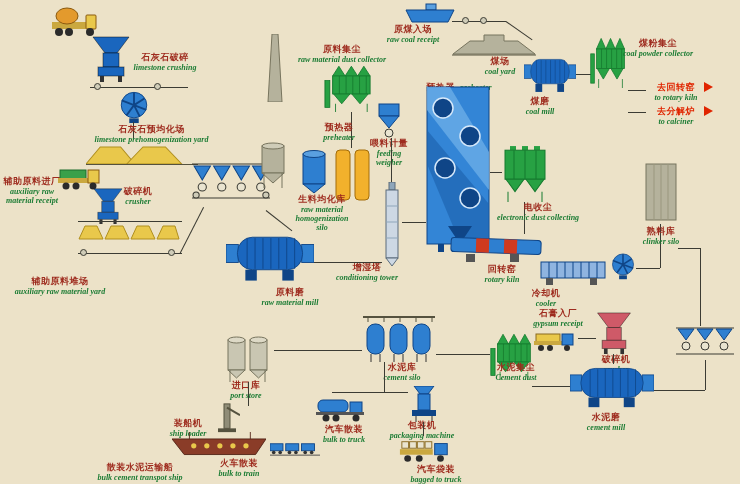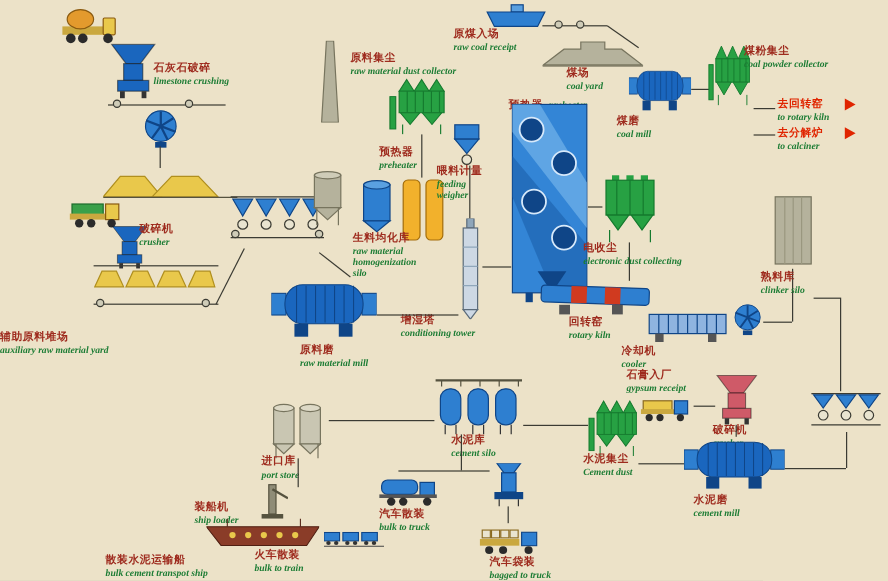--- a/index.html
+++ b/index.html
@@ -1,20 +1,20 @@
 <!DOCTYPE html>
 <html><head>
 <meta charset="utf-8">
 <style>
   html,body{margin:0;padding:0;background:#d8d0bc;}
   .stage{position:relative;width:740px;height:484px;background:#ece2c8;overflow:hidden;
          font-family:"DejaVu Sans",sans-serif;}
   .n{position:absolute;}
   .n svg{width:100%;height:100%;display:block;}
-  .lbl{position:absolute;line-height:1.18;}
+  .lbl{position:absolute;text-align:center;line-height:1.18;}
   .zh{display:block;font-size:9px;font-weight:bold;color:#9e2b1e;letter-spacing:.5px;}
   .en{display:block;font-size:8px;font-weight:bold;font-style:italic;color:#1c7c34;
       font-family:"Liberation Serif",serif;}
   .zh.accent{color:#e02500;}
   .lbl.inline .zh,.lbl.inline .en{display:inline;}
   .ln{position:absolute;background:#3b3b33;}
   .pl{position:absolute;width:7px;height:7px;border-radius:50%;background:#cfccb8;border:1px solid #3b3b33;box-sizing:border-box;}
   .arr{position:absolute;width:0;height:0;border-left:9px solid #e02500;border-top:5px solid transparent;border-bottom:5px solid transparent;}
 </style>
 </head>
@@ -79,28 +79,36 @@
   </div>
   <div class="ln" style="left:90px;top:87px;width:98px;height:1px"></div>
   <div class="pl" style="left:94px;top:83px"></div>
   <div class="pl" style="left:154px;top:83px"></div>
   <div class="n" style="left:118px;top:90px;width:32px;height:34px">
     <svg viewBox="0 0 32 36">
         <use href="#sym-fan"></use>
       </svg>
   </div>
   <div class="ln" style="left:133px;top:122px;width:1px;height:18px"></div>
+  <div class="lbl" style="left:84px;top:124px;width:135px">
+    <span class="zh">石灰石预均化场</span>
+    <span class="en">limestone prehomogenization yard</span>
+  </div>
   <div class="n" style="left:86px;top:143px;width:112px;height:22px">
     <svg viewBox="0 0 110 22" preserveAspectRatio="none">
       <polygon points="0,21 14,4 34,4 48,21" fill="#e9c84b" stroke="#b08f1e"></polygon>
       <polygon points="40,21 56,4 78,4 94,21" fill="#e9c84b" stroke="#b08f1e"></polygon>
       <line x1="0" y1="21.5" x2="110" y2="21.5" stroke="#55523f"></line>
     </svg>
   </div>
 
+  <div class="lbl" style="left:0px;top:176px;width:64px">
+    <span class="zh">辅助原料进厂</span>
+    <span class="en">auxiliary raw material receipt</span>
+  </div>
   <div class="n" style="left:58px;top:162px;width:44px;height:28px">
     <svg viewBox="0 0 44 28" preserveAspectRatio="none">
       <rect x="2" y="8" width="26" height="10" fill="#3aa04a" stroke="#1d6c2d"></rect>
       <rect x="0" y="16" width="32" height="5" fill="#caa83f"></rect>
       <rect x="30" y="8" width="11" height="13" fill="#e9c84b" stroke="#8a5a10"></rect>
       <circle cx="8" cy="24" r="3.5" fill="#2b2b2b"></circle>
         <circle cx="18" cy="24" r="3.5" fill="#2b2b2b"></circle>
         <circle cx="35" cy="24" r="3.5" fill="#2b2b2b"></circle>
     </svg>
   </div>
@@ -428,21 +436,21 @@
   <div class="lbl" style="left:578px;top:412px;width:56px">
     <span class="zh">水泥磨</span>
     <span class="en">cement mill</span>
   </div>
   <div class="ln" style="left:532px;top:386px;width:38px;height:1px"></div>
   <div class="n" style="left:490px;top:332px;width:42px;height:48px">
     <svg viewBox="0 0 50 64" preserveAspectRatio="none">
         <use href="#sym-collector"></use>
       </svg>
   </div>
-  <div class="lbl" style="left:486px;top:378px;width:60px">
+  <div class="lbl" style="left:486px;top:362px;width:60px">
     <span class="zh">水泥集尘</span>
     <span class="en">Cement dust</span>
   </div>
   <div class="ln" style="left:436px;top:354px;width:54px;height:1px"></div>
 
   <div class="n" style="left:362px;top:314px;width:74px;height:48px">
     <svg viewBox="0 0 74 48" preserveAspectRatio="none">
       <line x1="1" y1="3" x2="73" y2="3" stroke="#55523f" stroke-width="2"></line>
       <path d="M6 3v5M22 3v5M38 3v5M54 3v5M70 3v5" stroke="#55523f" fill="none"></path>
       <g fill="#2e7fd0" stroke="#0f4587">
@@ -542,20 +550,24 @@
   </div>
   <div class="n" style="left:408px;top:386px;width:32px;height:36px">
     <svg viewBox="0 0 32 36" preserveAspectRatio="none">
       <polygon points="6,0 26,0 20,8 12,8" fill="#2e7fd0" stroke="#0f4587"></polygon>
       <rect x="10" y="8" width="12" height="16" fill="#2e7fd0" stroke="#0f4587"></rect>
       <rect x="4" y="24" width="24" height="6" fill="#0f4587"></rect>
       <line x1="8" y1="30" x2="8" y2="36" stroke="#333"></line>
         <line x1="24" y1="30" x2="24" y2="36" stroke="#333"></line>
     </svg>
   </div>
+  <div class="lbl" style="left:386px;top:420px;width:72px">
+    <span class="zh">包装机</span>
+    <span class="en">packaging machine</span>
+  </div>
   <div class="ln" style="left:423px;top:422px;width:1px;height:14px"></div>
   <div class="n" style="left:398px;top:438px;width:56px;height:26px">
     <svg viewBox="0 0 58 28" preserveAspectRatio="none">
       <rect x="2" y="12" width="34" height="6" fill="#caa83f"></rect>
       <g fill="#e9e4d0" stroke="#8a6a20">
           <rect x="4" y="4" width="7" height="7"></rect>
           <rect x="12" y="4" width="7" height="7"></rect>
           <rect x="20" y="4" width="7" height="7"></rect>
           <rect x="28" y="4" width="7" height="7"></rect>
         </g>

